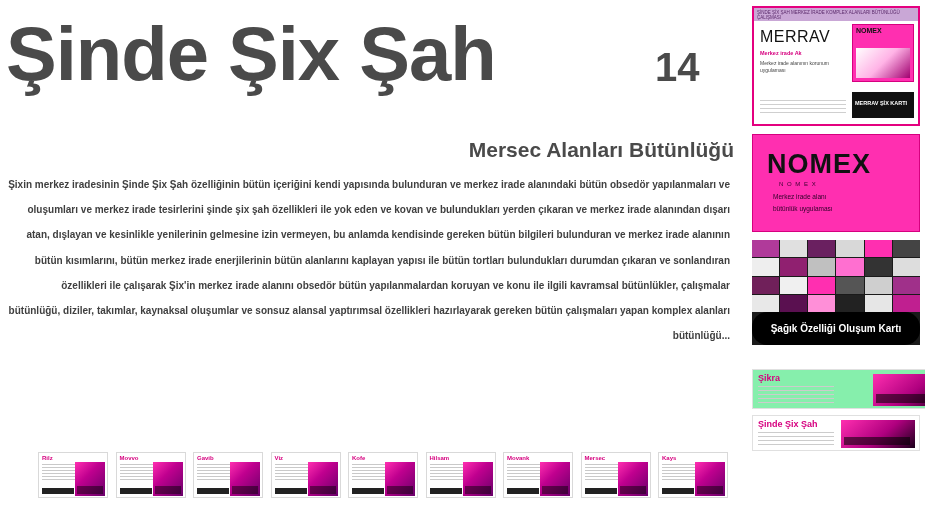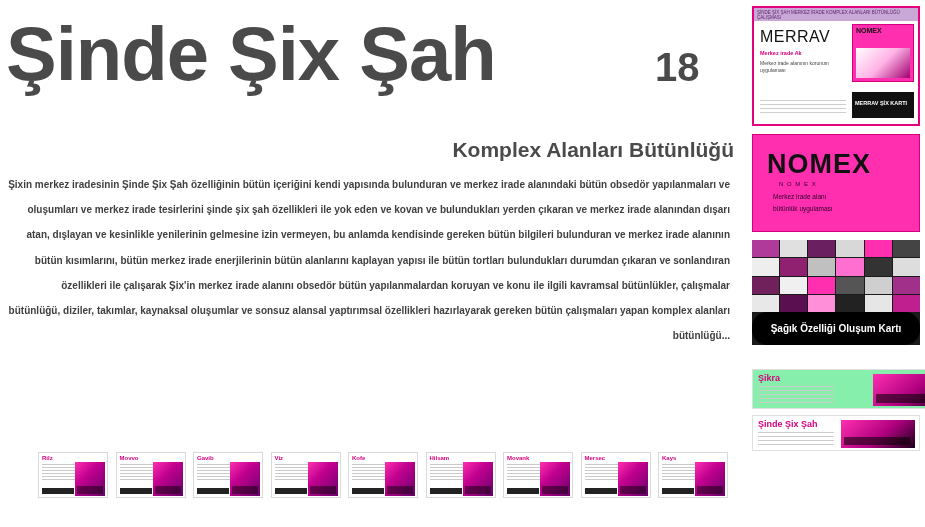--- a/index.html
+++ b/index.html
@@ -431,22 +431,22 @@
   }
 </style>
 </head>
 <body>
 
 <div id="page">
 
   <div id="left-col">
 
     <div id="main-title">Şinde Şix Şah</div>
-    <div id="title-number">18</div>
-    <div id="subtitle">Komplex Alanları Bütünlüğü</div>
+    <div id="title-number">14</div>
+    <div id="subtitle">Mersec Alanları Bütünlüğü</div>
 
     <div id="body-text">Şixin merkez iradesinin Şinde Şix Şah özelliğinin bütün içeriğini kendi yapısında bulunduran ve merkez irade alanındaki bütün obsedör yapılanmaları ve oluşumları ve merkez irade tesirlerini şinde şix şah özellikleri ile yok eden ve kovan ve bulundukları yerden çıkaran ve merkez irade alanından dışarı atan, dışlayan ve kesinlikle yenilerinin gelmesine izin vermeyen, bu anlamda kendisinde gereken bütün bilgileri bulunduran ve merkez irade alanının bütün kısımlarını, bütün merkez irade enerjilerinin bütün alanlarını kaplayan yapısı ile bütün tortları bulundukları durumdan çıkaran ve sonlandıran özellikleri ile çalışarak Şix'in merkez irade alanını obsedör bütün yapılanmalardan koruyan ve konu ile ilgili kavramsal bütünlükler, çalışmalar bütünlüğü, diziler, takımlar, kaynaksal oluşumlar ve sonsuz alansal yaptırımsal özellikleri hazırlayarak gereken bütün çalışmaları yapan komplex alanları bütünlüğü...</div>
 
     <div id="thumb-strip">
 
       <div class="thumb">
         <div class="t-title">Rilz</div>
         <div class="t-lines">
             <i></i>
             <i></i>

